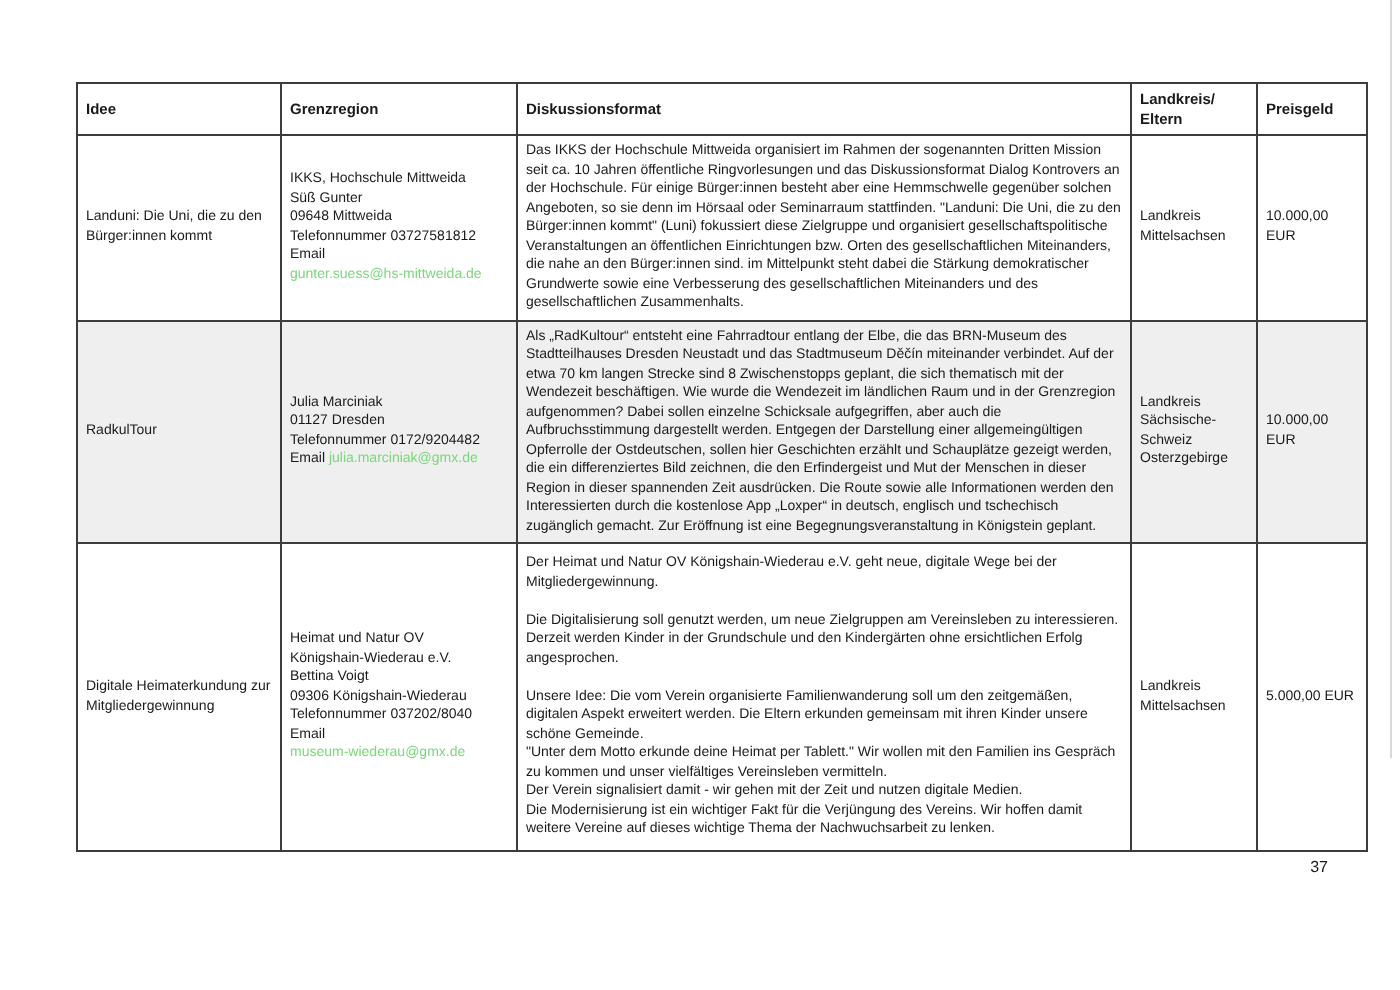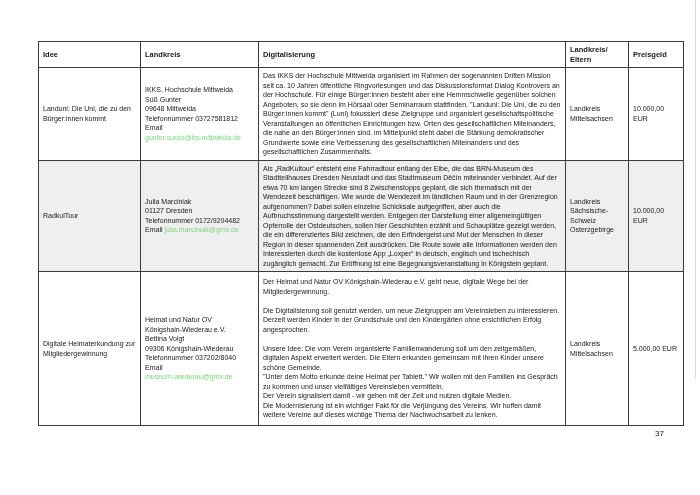--- a/index.html
+++ b/index.html
@@ -68,22 +68,22 @@
     <colgroup>
       <col style="width:102px">
       <col style="width:118px">
       <col style="width:307px">
       <col style="width:63px">
       <col style="width:55px">
     </colgroup>
     <tbody>
         <tr class="header-row">
       <th>Idee</th>
-      <th>Landkreis</th>
-      <th>Digitalisierung</th>
+      <th>Grenzregion</th>
+      <th>Diskussionsformat</th>
       <th>Landkreis/
 Eltern</th>
       <th class="center">Preisgeld</th>
     </tr>
 
     <tr class="row-0">
       <td>Landuni: Die Uni, die zu den Bürger:innen kommt</td>
       <td><span>IKKS, Hochschule Mittweida
 Süß Gunter
 09648 Mittweida

